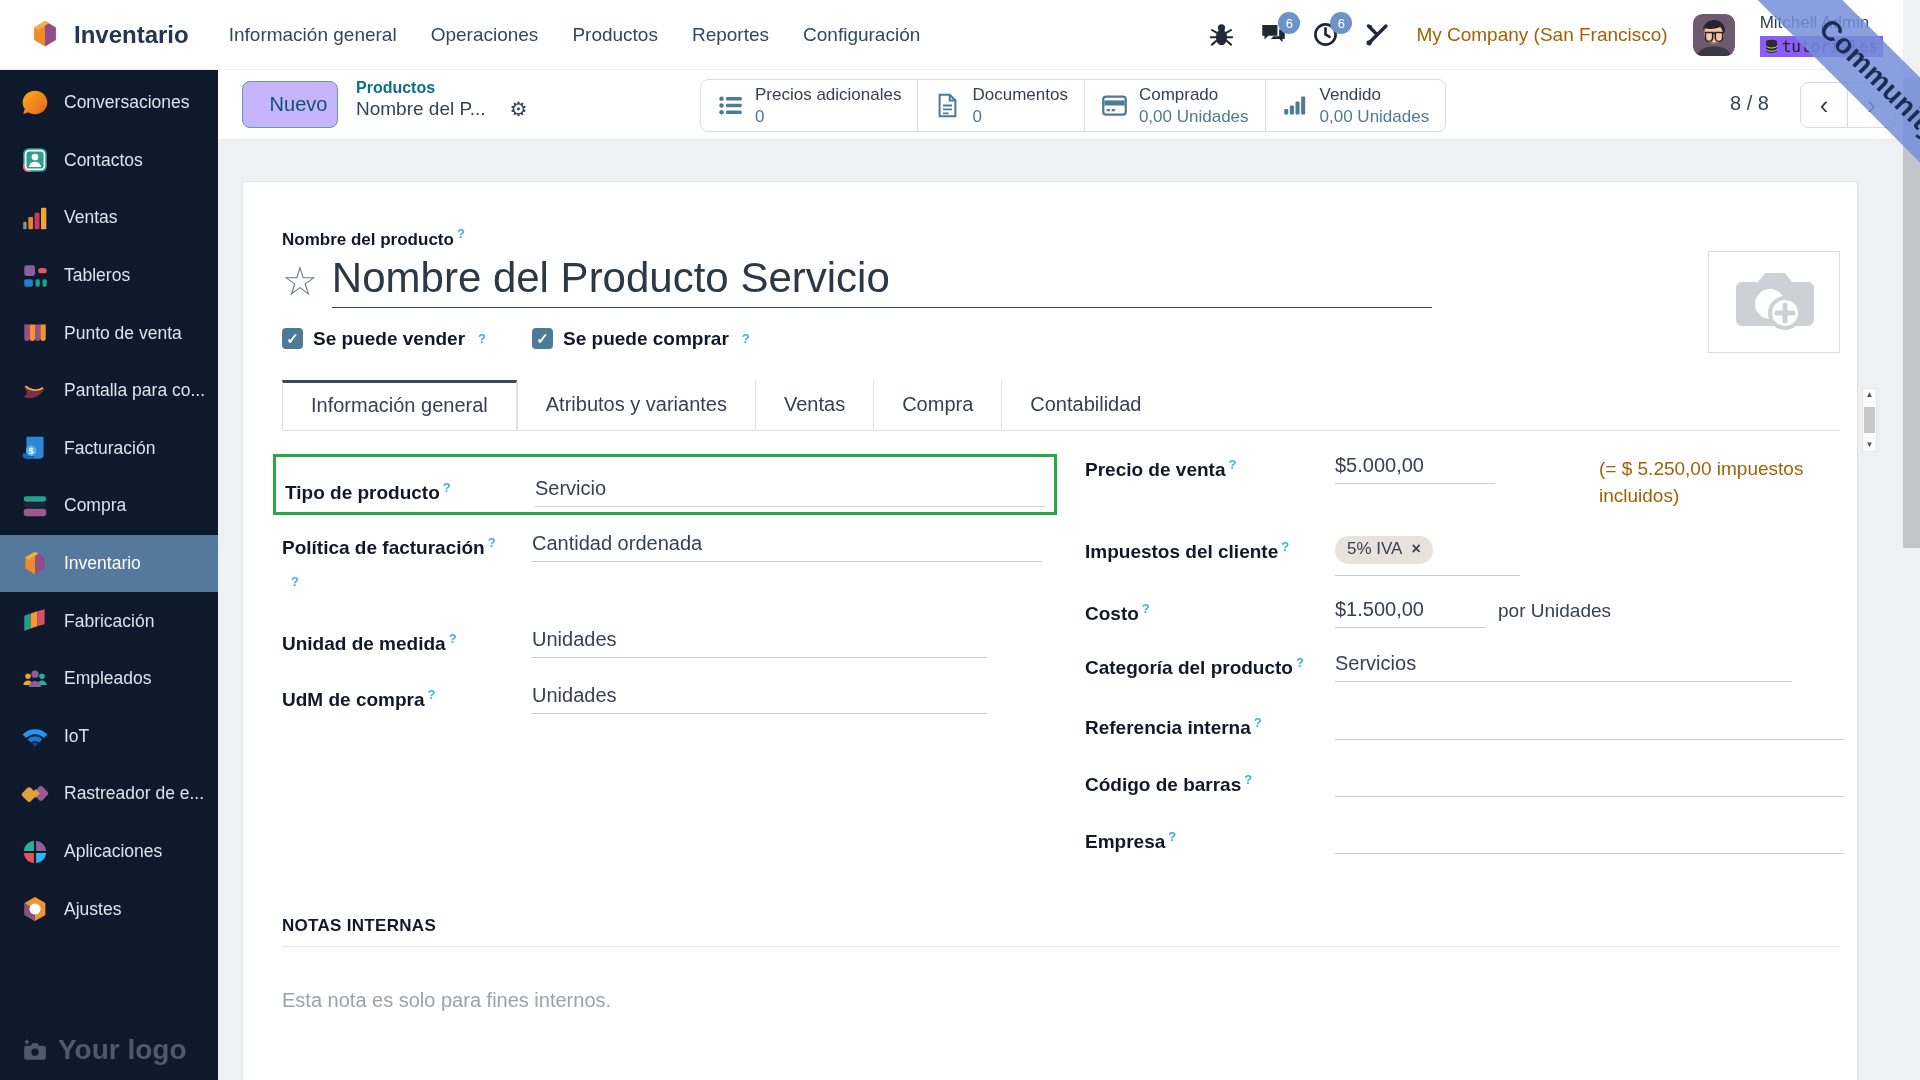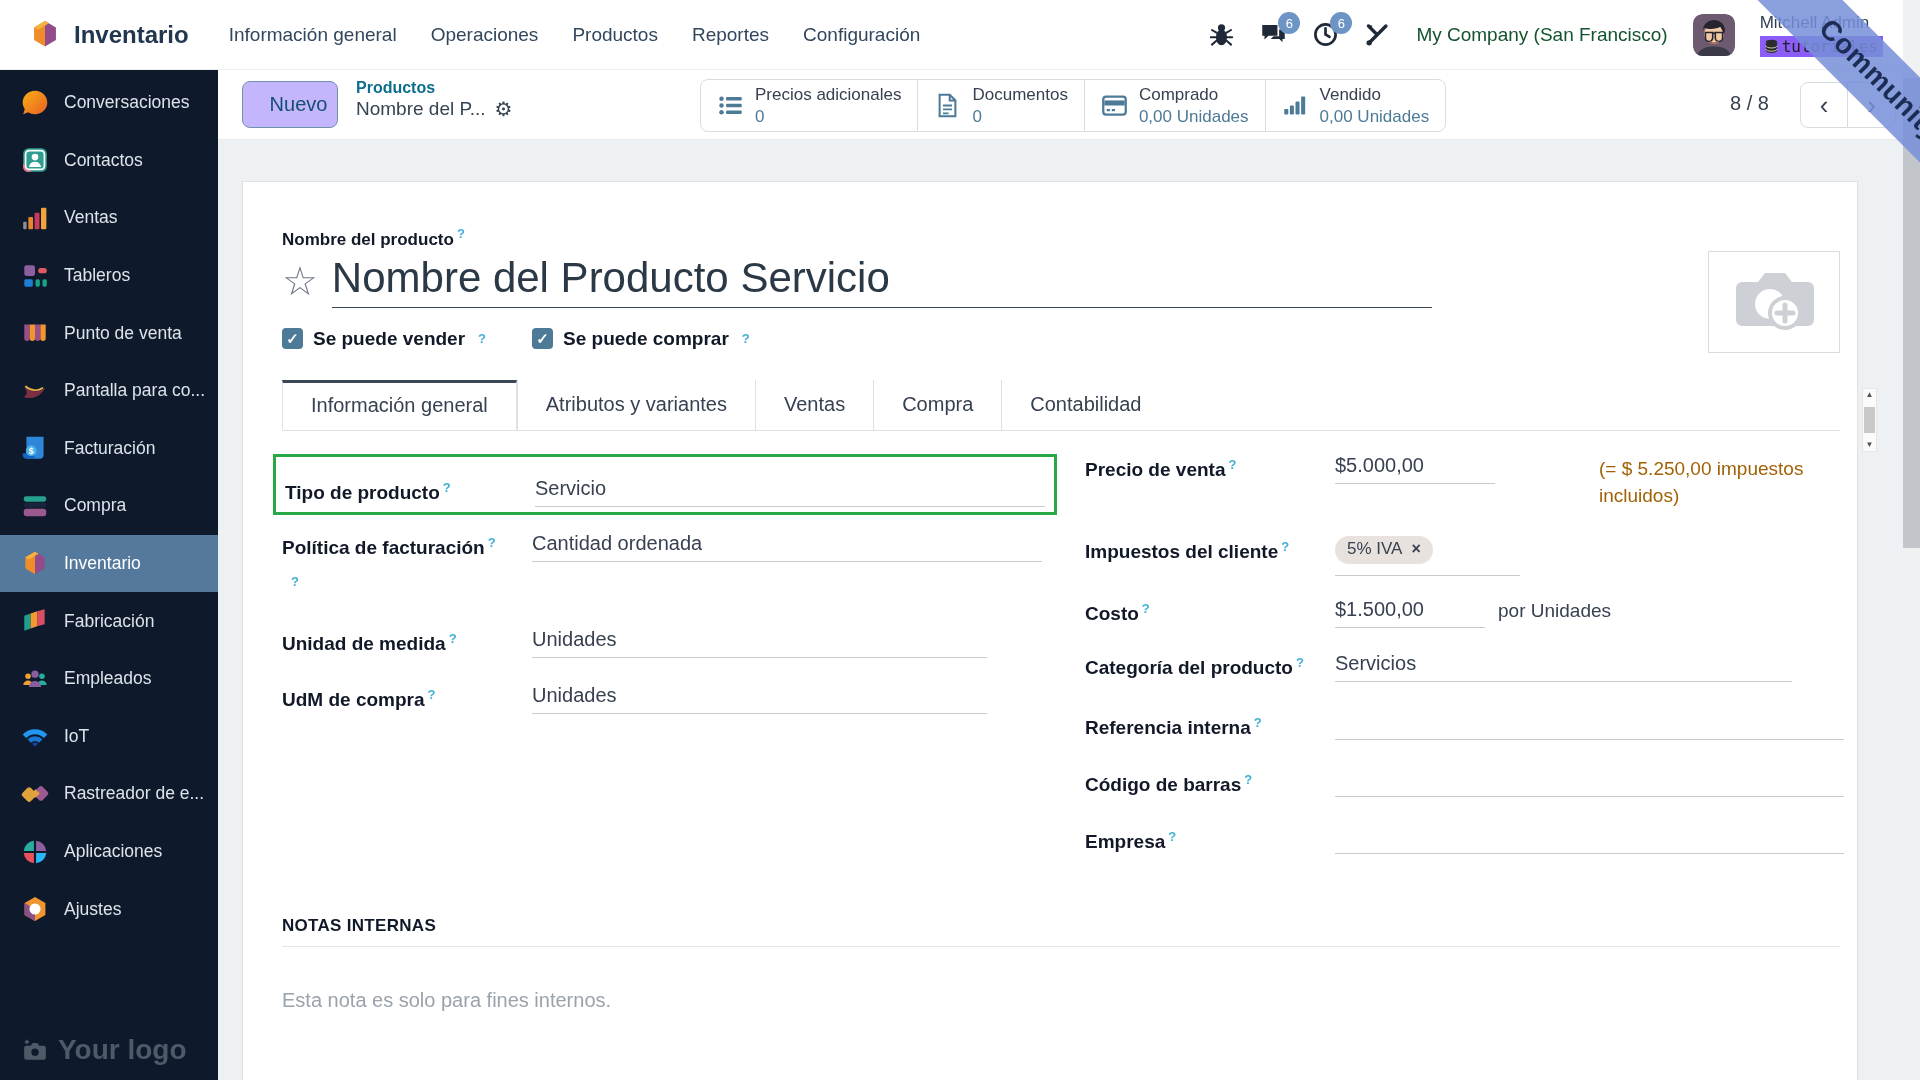--- a/index.html
+++ b/index.html
@@ -11,21 +11,21 @@
   .topbar { position:absolute; top:0; left:0; width:1903px; height:70px; background:#fff;
             border-bottom:1px solid #eceff1; display:flex; align-items:center; z-index:5; }
   .brand { display:flex; align-items:center; gap:12px; padding-left:28px; cursor:pointer; }
   .brand-title { font-size:24px; font-weight:700; color:#21374f; }
   .top-menu { display:flex; gap:34px; margin-left:40px; font-size:19px; color:#32475c; }
   .menu-item { cursor:pointer; white-space:nowrap; }
   .top-right { margin-left:auto; display:flex; align-items:center; gap:25px; padding-right:20px; }
   .icon-btn { position:relative; width:27px; height:27px; cursor:pointer; flex:none; }
   .badge { position:absolute; top:-9px; right:-13px; background:#6c94c4; color:#fff; font-size:13px;
            width:22px; height:22px; border-radius:50%; display:flex; align-items:center; justify-content:center; }
-  .company { font-size:19px; color:#14532d; white-space:nowrap; cursor:pointer; }
+  .company { font-size:19px; color:#a16207; white-space:nowrap; cursor:pointer; }
   .avatar { width:42px; height:42px; border-radius:9px; overflow:hidden; flex:none; cursor:pointer; }
   .user-col { display:flex; flex-direction:column; align-items:flex-start; gap:3px; }
   .user-name { font-size:17px; color:#2c3e50; white-space:nowrap; }
   .watermark { display:flex; align-items:center; gap:4px; background:#8b5cf6; padding:1px 5px;
                font-family:"DejaVu Sans Mono",monospace; font-size:16px; color:#1f1f1f; }
 
   
   .sidebar { position:absolute; top:70px; left:0; bottom:0; width:218px; background:#0e1a2b; z-index:4; padding-top:4px; }
   .side-item { height:57.6px; display:flex; align-items:center; gap:14px; padding-left:20px;
                font-size:17.5px; color:#dde3ea; cursor:pointer; white-space:nowrap; }
@@ -35,21 +35,21 @@
                color:#4f5a68; font-size:28px; font-weight:700; }
 
   
   .control-panel { position:absolute; top:70px; left:218px; right:17px; height:70px; background:#fff;
                    border-bottom:1px solid #e8ebee; z-index:3; }
   .new-btn { position:absolute; left:24px; top:11px; width:96px; height:47px; background:#c4b5fd;
              border:1px solid #6f93ab; border-radius:8px; font-size:20px; color:#134f70;
              font-family:inherit; cursor:pointer;padding-left:17px; }
   .crumbs { position:absolute; left:138px; top:9px; }
   .crumb-parent { font-size:16px; font-weight:600; color:#0d6d8e; cursor:pointer; }
-  .crumb-row { display:flex; align-items:center; gap:9px; margin-top:1px; font-size:19px; color:#364452; }
+  .crumb-row { display:flex; align-items:center; gap:24px; margin-top:1px; font-size:19px; color:#364452; }
   .gear { font-size:20px; color:#364452; cursor:pointer; line-height:1; }
   .smart-group { position:absolute; left:482px; top:9px; height:53px; display:flex;
                  border:1px solid #d9dde2; border-radius:8px; background:#fff; }
   .smart-btn { display:flex; align-items:center; gap:11px; padding:0 16px; border-left:1px solid #d9dde2; cursor:pointer; }
   .smart-btn:first-child { border-left:none; }
   .smart-btn svg { width:27px; height:27px; flex:none; }
   .smart-text { display:flex; flex-direction:column; line-height:1.25; }
   .smart-label { font-size:17px; color:#374151; white-space:nowrap; }
   .smart-value { font-size:17px; color:#4d7a96; white-space:nowrap; }
   .pager-count { position:absolute; left:1512px; top:22px; font-size:20px; color:#374151; }

